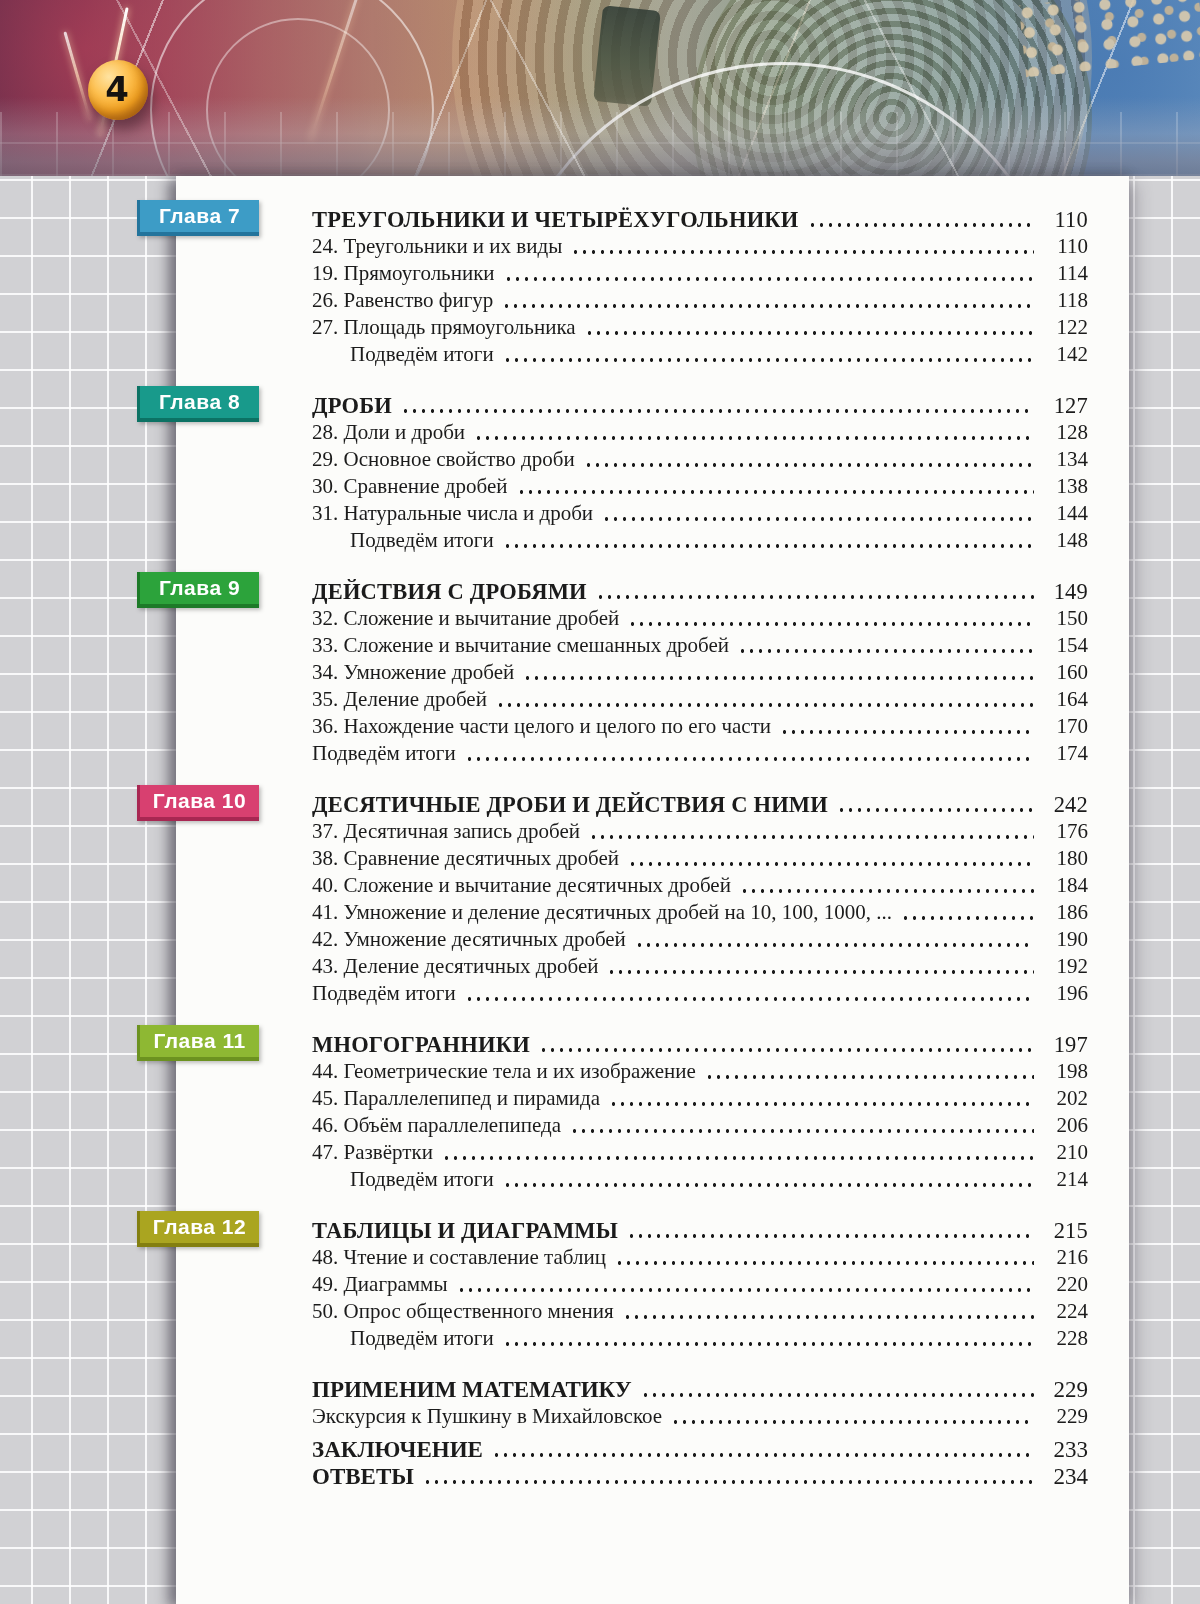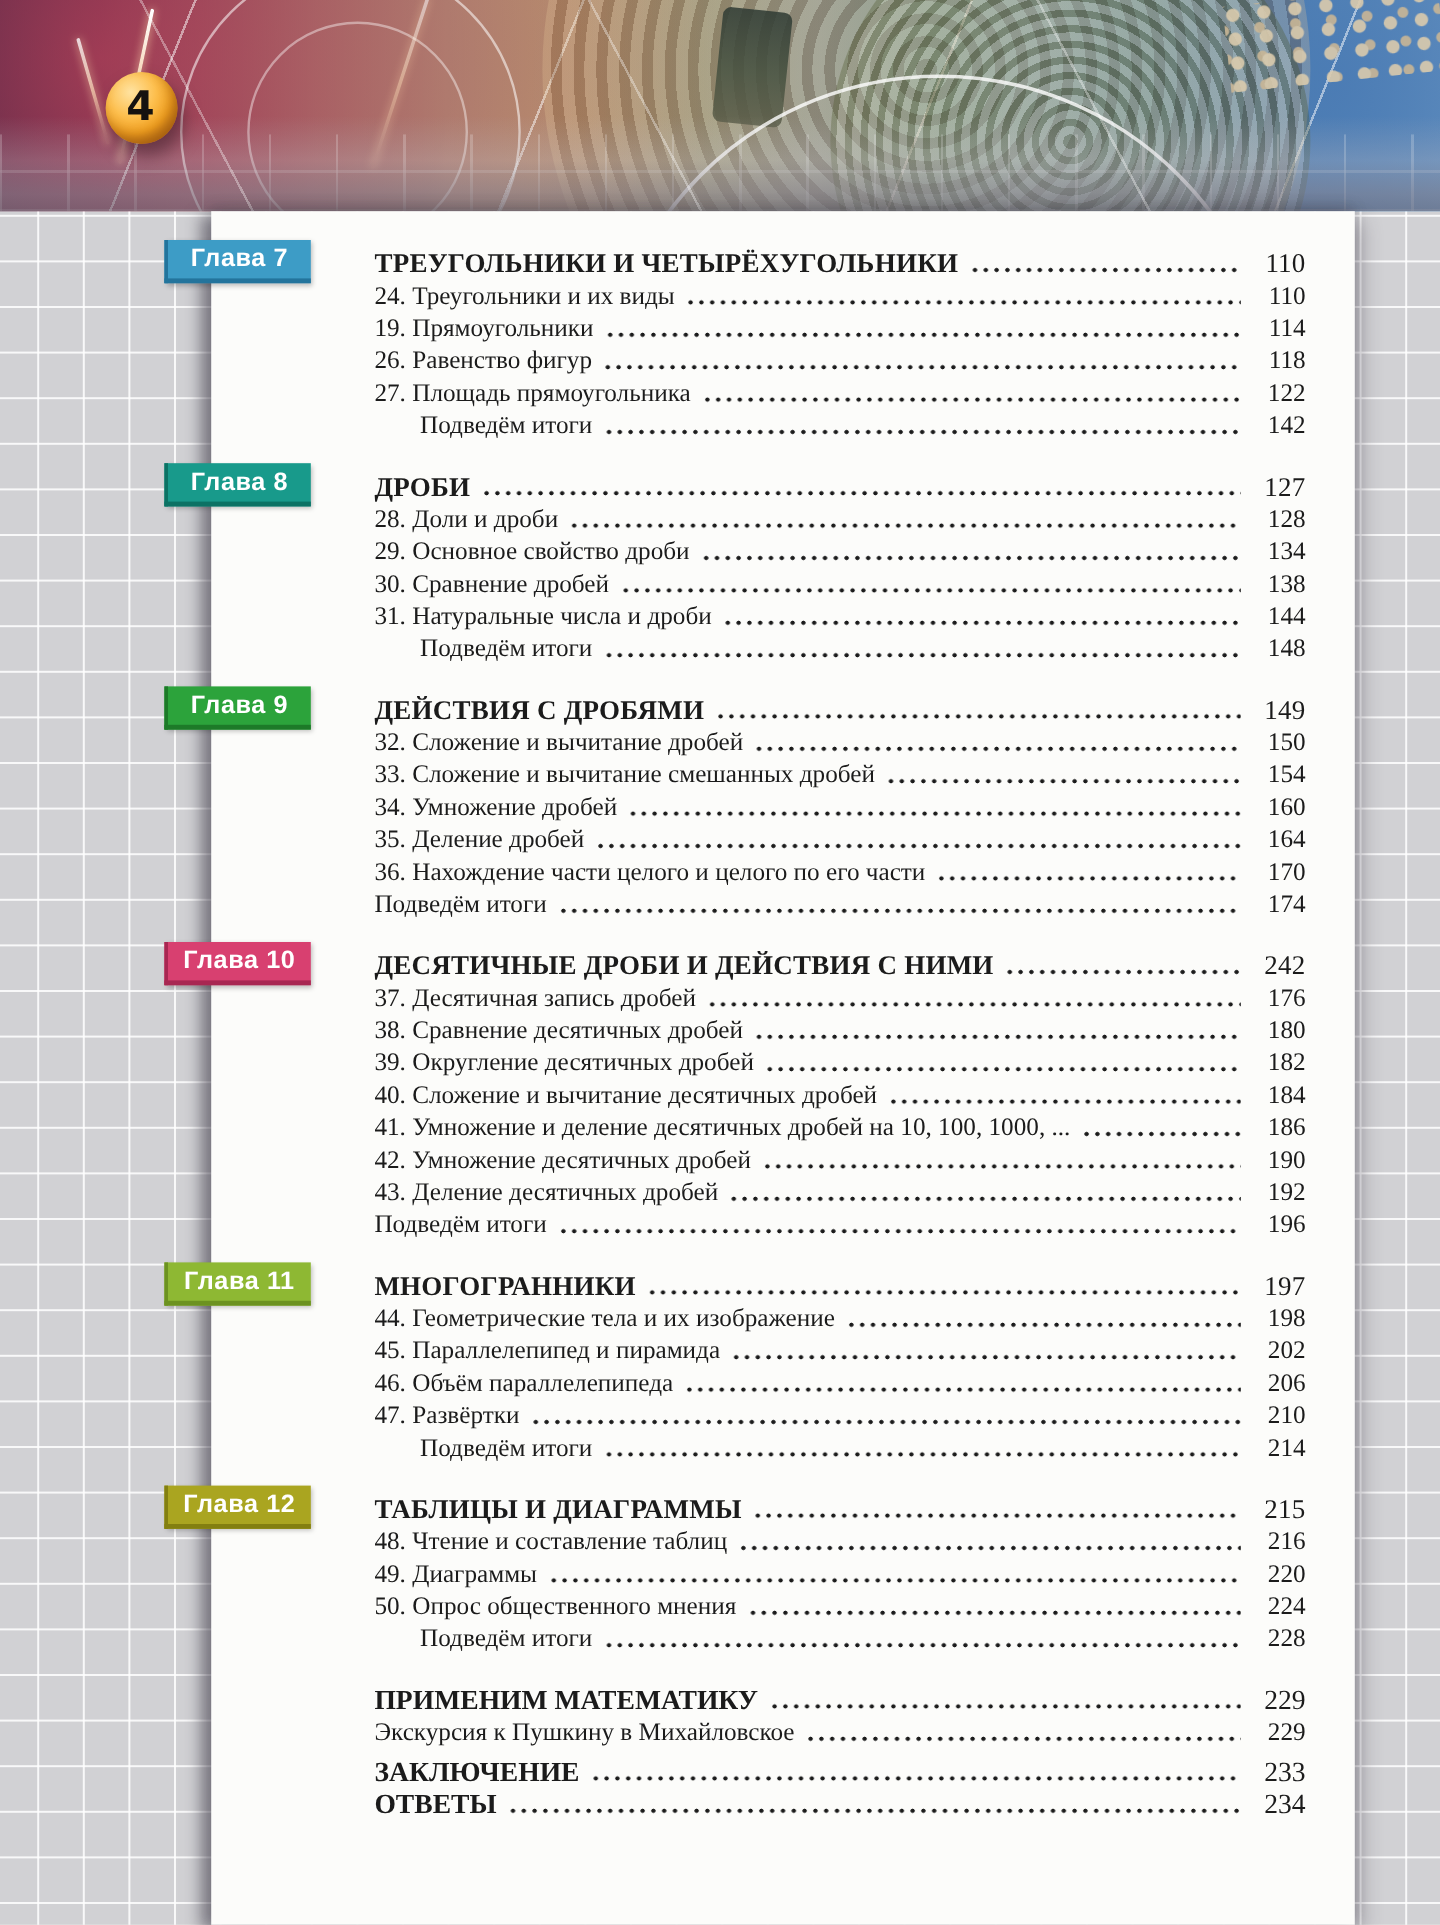--- a/index.html
+++ b/index.html
@@ -258,25 +258,20 @@
     <span class="leader"></span>
     <span class="pagenum">176</span>
   </div>
 
   <div class="row item-row">
     <span class="label">38. Сравнение десятичных дробей</span>
     <span class="leader"></span>
     <span class="pagenum">180</span>
   </div>
 
-  <div class="row item-row">
-    <span class="label">39. Округление десятичных дробей</span>
-    <span class="leader"></span>
-    <span class="pagenum">182</span>
-  </div>
 
   <div class="row item-row">
     <span class="label">40. Сложение и вычитание десятичных дробей</span>
     <span class="leader"></span>
     <span class="pagenum">184</span>
   </div>
 
   <div class="row item-row">
     <span class="label">41. Умножение и деление десятичных дробей на 10, 100, 1000, ...</span>
     <span class="leader"></span>

